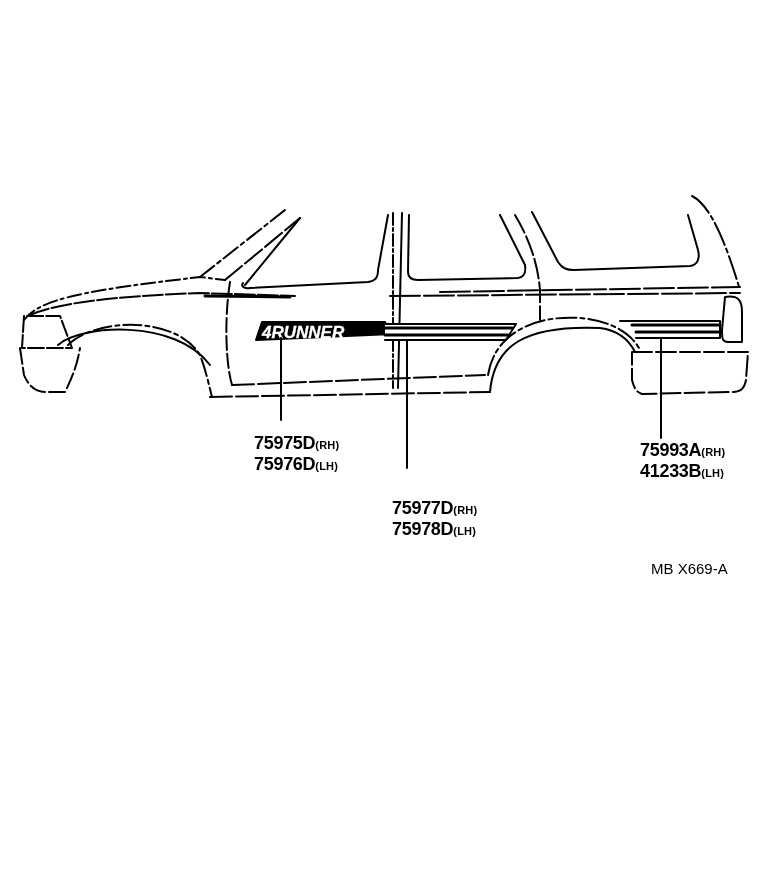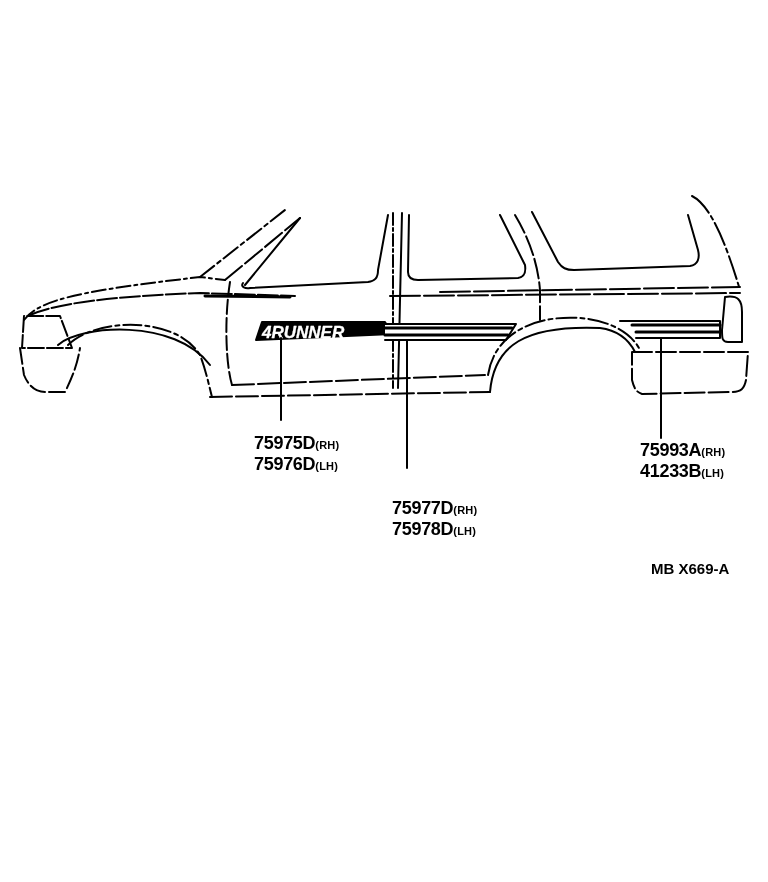--- a/index.html
+++ b/index.html
@@ -1,21 +1,21 @@
 <!DOCTYPE html>
 <html><head>
 <meta charset="utf-8">
 <style>
   html, body { margin:0; padding:0; background:#ffffff; }
   body { width:768px; height:882px; position:relative; overflow:hidden;
          font-family:"Liberation Sans", sans-serif; color:#000; }
   #drawing { position:absolute; left:0; top:0; }
   .label { position:absolute; font-weight:bold; font-size:18px; line-height:19px; letter-spacing:-0.3px; white-space:nowrap; }
   .label .suffix { font-size:11px; letter-spacing:0.2px; }
-  .code { position:absolute; font-weight:bold; font-size:15px; white-space:nowrap; }
+  .code { position:absolute; font-weight:normal; font-size:15px; white-space:nowrap; }
 </style>
 </head>
 <body>
 
 <svg id="drawing" width="768" height="882" viewBox="0 0 768 882" fill="none" stroke="#000" stroke-width="2" stroke-linecap="round" stroke-linejoin="round">
 
   <path d="M24 320 C40 298 90 290 200 277 L225 280" stroke-dasharray="14 4 3 4"></path>
   <path d="M30 315 C60 302 120 296 200 293 L295 296" stroke-dasharray="20 3"></path>
   <path d="M205 296 L290 297" stroke-width="3"></path>
 

